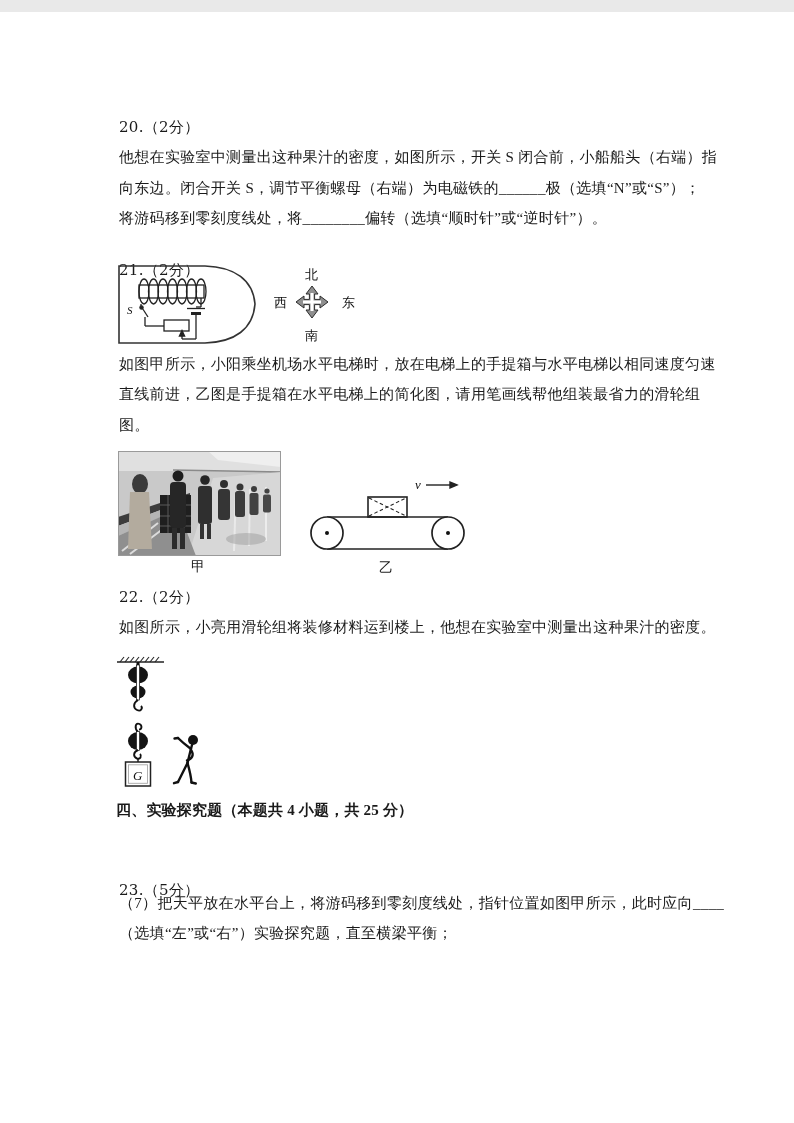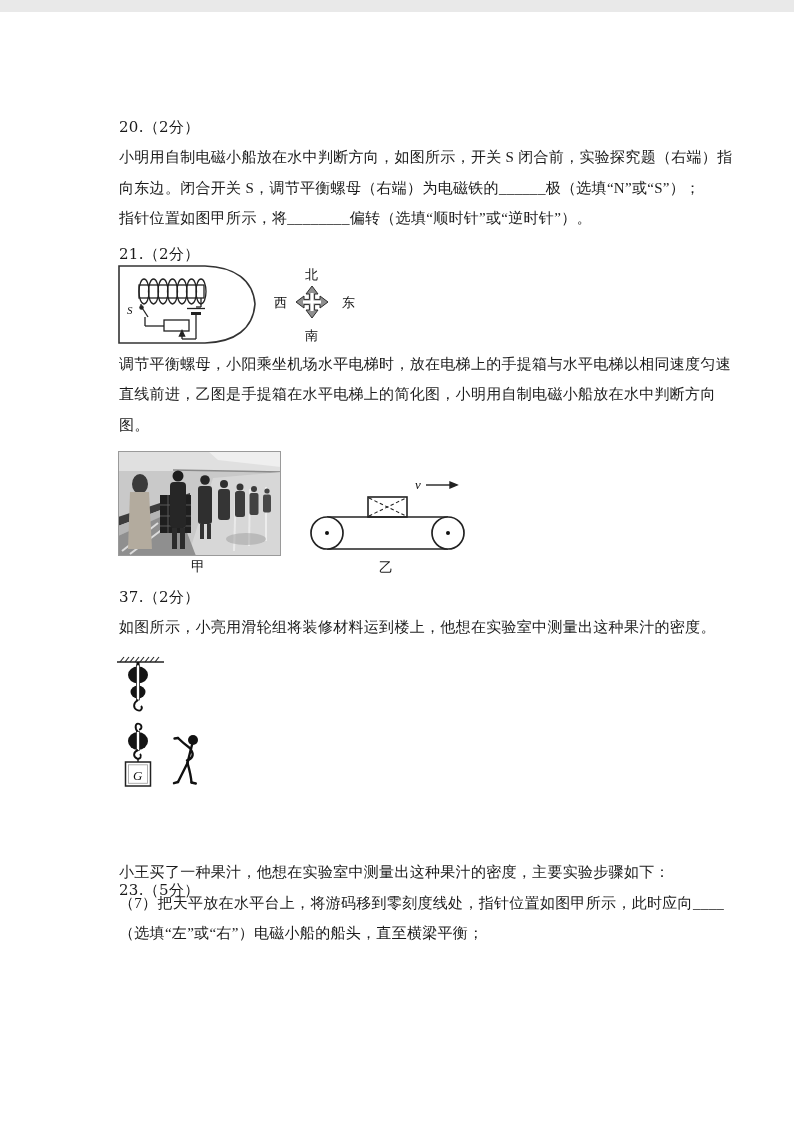--- a/index.html
+++ b/index.html
@@ -29,25 +29,25 @@
   }
   svg{position:absolute;}
   svg text{font-family:"Liberation Serif","DejaVu Serif",serif;}
 </style>
 </head>
 <body>
 
 <div class="page">
 
   <div class="ln qnum" style="top:105px">20.（2分）</div>
-  <div class="ln" style="top:135px">小明用自制电磁小船放在水中判断方向，如图所示，开关 S 闭合前，实验探究题（右端）指</div>
+  <div class="ln" style="top:135px">他想在实验室中测量出这种果汁的密度，如图所示，开关 S 闭合前，小船船头（右端）指</div>
   <div class="ln" style="top:166px">向东边。闭合开关 S，调节平衡螺母（右端）为电磁铁的______极（选填“N”或“S”）；</div>
-  <div class="ln" style="top:196px">指针位置如图甲所示，将________偏转（选填“顺时针”或“逆时针”）。</div>
-
-  <div class="ln qnum" style="top:232px">21.（2分）</div>
+  <div class="ln" style="top:196px">将游码移到零刻度线处，将________偏转（选填“顺时针”或“逆时针”）。</div>
+
+  <div class="ln qnum" style="top:248px">21.（2分）</div>
 
   <svg style="left:117px;top:252px" width="145" height="84" viewBox="0 0 145 84">
     <path d="M2,2 L88,2 C118,3 136,16 138,40 C136,65 118,78 88,79 L2,79 Z" fill="none" stroke="#333" stroke-width="1.6"></path>
 
     <rect x="22" y="21" width="65" height="13" fill="#fff" stroke="#222" stroke-width="1.3"></rect>
 
     <g stroke="#222" stroke-width="1.3" fill="none">
       <ellipse cx="27" cy="27.5" rx="5" ry="12.5"></ellipse>
       <ellipse cx="36.5" cy="27.5" rx="5" ry="12.5"></ellipse>
       <ellipse cx="46" cy="27.5" rx="5" ry="12.5"></ellipse>
@@ -86,22 +86,22 @@
   <svg style="left:268px;top:250px" width="92" height="86" viewBox="0 0 92 86">
     <path d="M44,24 L38,32 L41.4,32 L41.4,37.4 L36,37.4 L36,34 L28,40 L36,46 L36,42.6 L41.4,42.6 L41.4,48 L38,48 L44,56 L50,48 L46.6,48 L46.6,42.6 L52,42.6 L52,46 L60,40 L52,34 L52,37.4 L46.6,37.4 L46.6,32 L50,32 Z" fill="#8f8f8f" stroke="#2b2b2b" stroke-width="1"></path>
     <line x1="44" y1="31" x2="44" y2="49" stroke="#fff" stroke-width="3"></line>
     <line x1="35" y1="40" x2="53" y2="40" stroke="#fff" stroke-width="3"></line>
     <text x="37" y="17" font-size="13" fill="#111">北</text>
     <text x="6" y="45" font-size="13" fill="#111">西</text>
     <text x="74" y="45" font-size="13" fill="#111">东</text>
     <text x="37" y="78" font-size="13" fill="#111">南</text>
   </svg>
 
-  <div class="ln" style="top:342px">调节平衡螺母，小阳乘坐机场水平电梯时，放在电梯上的手提箱与水平电梯以相同速度匀速</div>
-  <div class="ln" style="top:372px">直线前进，乙图是手提箱在水平电梯上的简化图，小明用自制电磁小船放在水中判断方向</div>
+  <div class="ln" style="top:342px">如图甲所示，小阳乘坐机场水平电梯时，放在电梯上的手提箱与水平电梯以相同速度匀速</div>
+  <div class="ln" style="top:372px">直线前进，乙图是手提箱在水平电梯上的简化图，请用笔画线帮他组装最省力的滑轮组</div>
   <div class="ln" style="top:403px">图。</div>
 
   <svg style="left:118px;top:439px" width="163" height="105" viewBox="0 0 163 105">
     <rect width="163" height="105" fill="#c9c9c9"></rect>
     <rect width="163" height="20" fill="#e0e0e0"></rect>
     <polygon points="90,0 163,0 163,16 100,9" fill="#efefef"></polygon>
     <line x1="55" y1="19" x2="163" y2="21" stroke="#8a8a8a" stroke-width="1.5"></line>
     <polygon points="70,105 163,105 163,21 95,27" fill="#d7d7d7"></polygon>
     <line x1="118" y1="40" x2="116" y2="100" stroke="#e9e9e9" stroke-width="2"></line>
     <line x1="132" y1="38" x2="131" y2="95" stroke="#e9e9e9" stroke-width="2"></line>
@@ -166,21 +166,21 @@
       <circle cx="22" cy="58" r="16"></circle>
       <circle cx="143" cy="58" r="16"></circle>
     </g>
     <circle cx="22" cy="58" r="2" fill="#111"></circle>
     <circle cx="143" cy="58" r="2" fill="#111"></circle>
   </svg>
 
   <div class="figlabel" style="left:191px;top:547px">甲</div>
   <div class="figlabel" style="left:379px;top:548px">乙</div>
 
-  <div class="ln qnum" style="top:575px">37.（2分）</div>
+  <div class="ln qnum" style="top:575px">22.（2分）</div>
   <div class="ln" style="top:605px">如图所示，小亮用滑轮组将装修材料运到楼上，他想在实验室中测量出这种果汁的密度。</div>
 
   <svg style="left:112px;top:642px" width="130" height="136" viewBox="0 0 130 136">
 
     <g stroke="#222">
       <line x1="5" y1="8" x2="52" y2="8" stroke-width="1.7"></line>
       <line x1="8" y1="8" x2="12" y2="3" stroke-width="1.1"></line>
       <line x1="13" y1="8" x2="17" y2="3" stroke-width="1.1"></line>
       <line x1="18" y1="8" x2="22" y2="3" stroke-width="1.1"></line>
       <line x1="23" y1="8" x2="27" y2="3" stroke-width="1.1"></line>
@@ -218,19 +218,19 @@
       <path d="M79,95 C75,92 70,88 66,84"></path>
       <path d="M66,84 L62.5,84.5"></path>
       <path d="M79,96 C82.5,101 80,105 75,106.5"></path>
       <path d="M75.5,109 C72,116 69,122 66,128"></path>
       <path d="M75.5,109 C77.5,116 79,122 79.5,128.5"></path>
       <path d="M66,128 L62,129.2"></path>
       <path d="M79.5,128.5 L83.8,129.5"></path>
     </g>
   </svg>
 
+  <div class="ln heading" style="top:788px">四、实验探究题（本题共 4 小题，共 25 分）</div>
 
   <div class="ln qnum" style="top:868px">23.（5分）</div>
-  <div class="ln" style="top:850px">小王买了一种果汁，他想在实验室中测量出这种果汁的密度，主要实验步骤如下：</div>
   <div class="ln" style="top:881px">（7）把天平放在水平台上，将游码移到零刻度线处，指针位置如图甲所示，此时应向____</div>
-  <div class="ln" style="top:911px">（选填“左”或“右”）电磁小船的船头，直至横梁平衡；</div>
+  <div class="ln" style="top:911px">（选填“左”或“右”）实验探究题，直至横梁平衡；</div>
 
 </div>
 
 </body></html>

